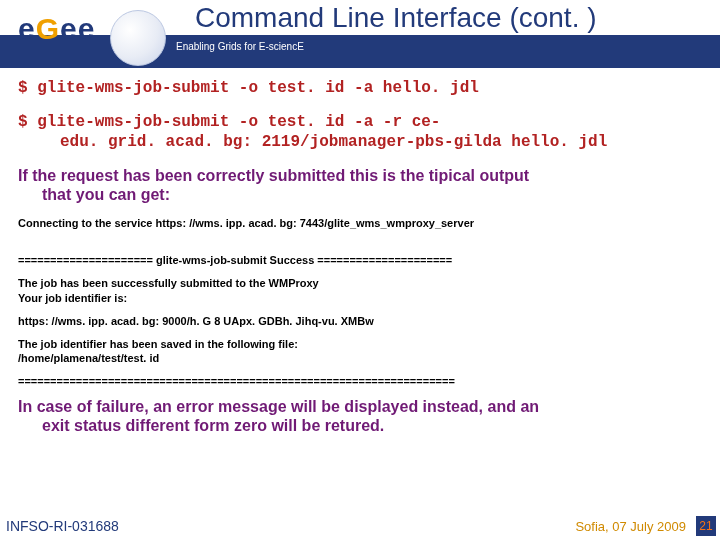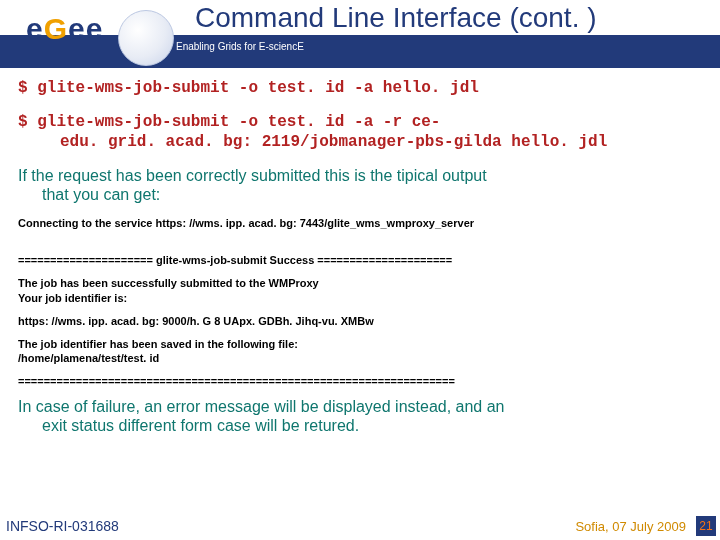--- a/index.html
+++ b/index.html
@@ -11,21 +11,21 @@
     position: relative;
     overflow: hidden;
   }
   .header {
     height: 68px;
     background: linear-gradient(to bottom, #fff 0%, #fff 52%, #223a7a 52%, #223a7a 100%);
     position: relative;
   }
   .logo {
     position: absolute;
-    left: 20px;
+    left: 12px;
     top: 6px;
     width: 150px;
     height: 58px;
   }
   .logo-text {
     font-size: 30px;
     font-weight: bold;
     letter-spacing: 1px;
     position: absolute;
     top: 6px;
@@ -68,22 +68,22 @@
     font-family: "Courier New", monospace;
     font-weight: bold;
     color: #b22222;
     font-size: 16px;
     margin-bottom: 14px;
     line-height: 1.25;
   }
   .cmd .indent { padding-left: 42px; display:block; }
   .para {
     font-size: 16px;
-    font-weight: normal;
-    color: #0f766e;
+    font-weight: bold;
+    color: #701a75;
     margin: 8px 0 12px 0;
     line-height: 1.2;
   }
   .para .indent2 { padding-left: 24px; display:block; }
   .small {
     font-size: 11px;
     font-weight: bold;
     color: #000;
     line-height: 1.35;
     margin-bottom: 10px;
@@ -168,21 +168,21 @@
 
   <div class="small tight">
     <span>The job identifier has been saved in the following file:</span><br>
     <span>/home/plamena/test/test. id</span>
   </div>
 
   <div class="small tight">====================================================================</div>
 
   <div class="para" style="margin-top:4px;">
     <span>In case of failure, an error message will be displayed instead, and an</span>
-    <span class="indent2">exit status different form case will be retured.</span>
+    <span class="indent2">exit status different form zero will be retured.</span>
   </div>
 
 </div>
 
 <div class="footer">
   <div class="footer-left">INFSO-RI-031688</div>
   <div class="footer-right">Sofia, 07 July 2009</div>
   <div class="pagenum">21</div>
 </div>
 

